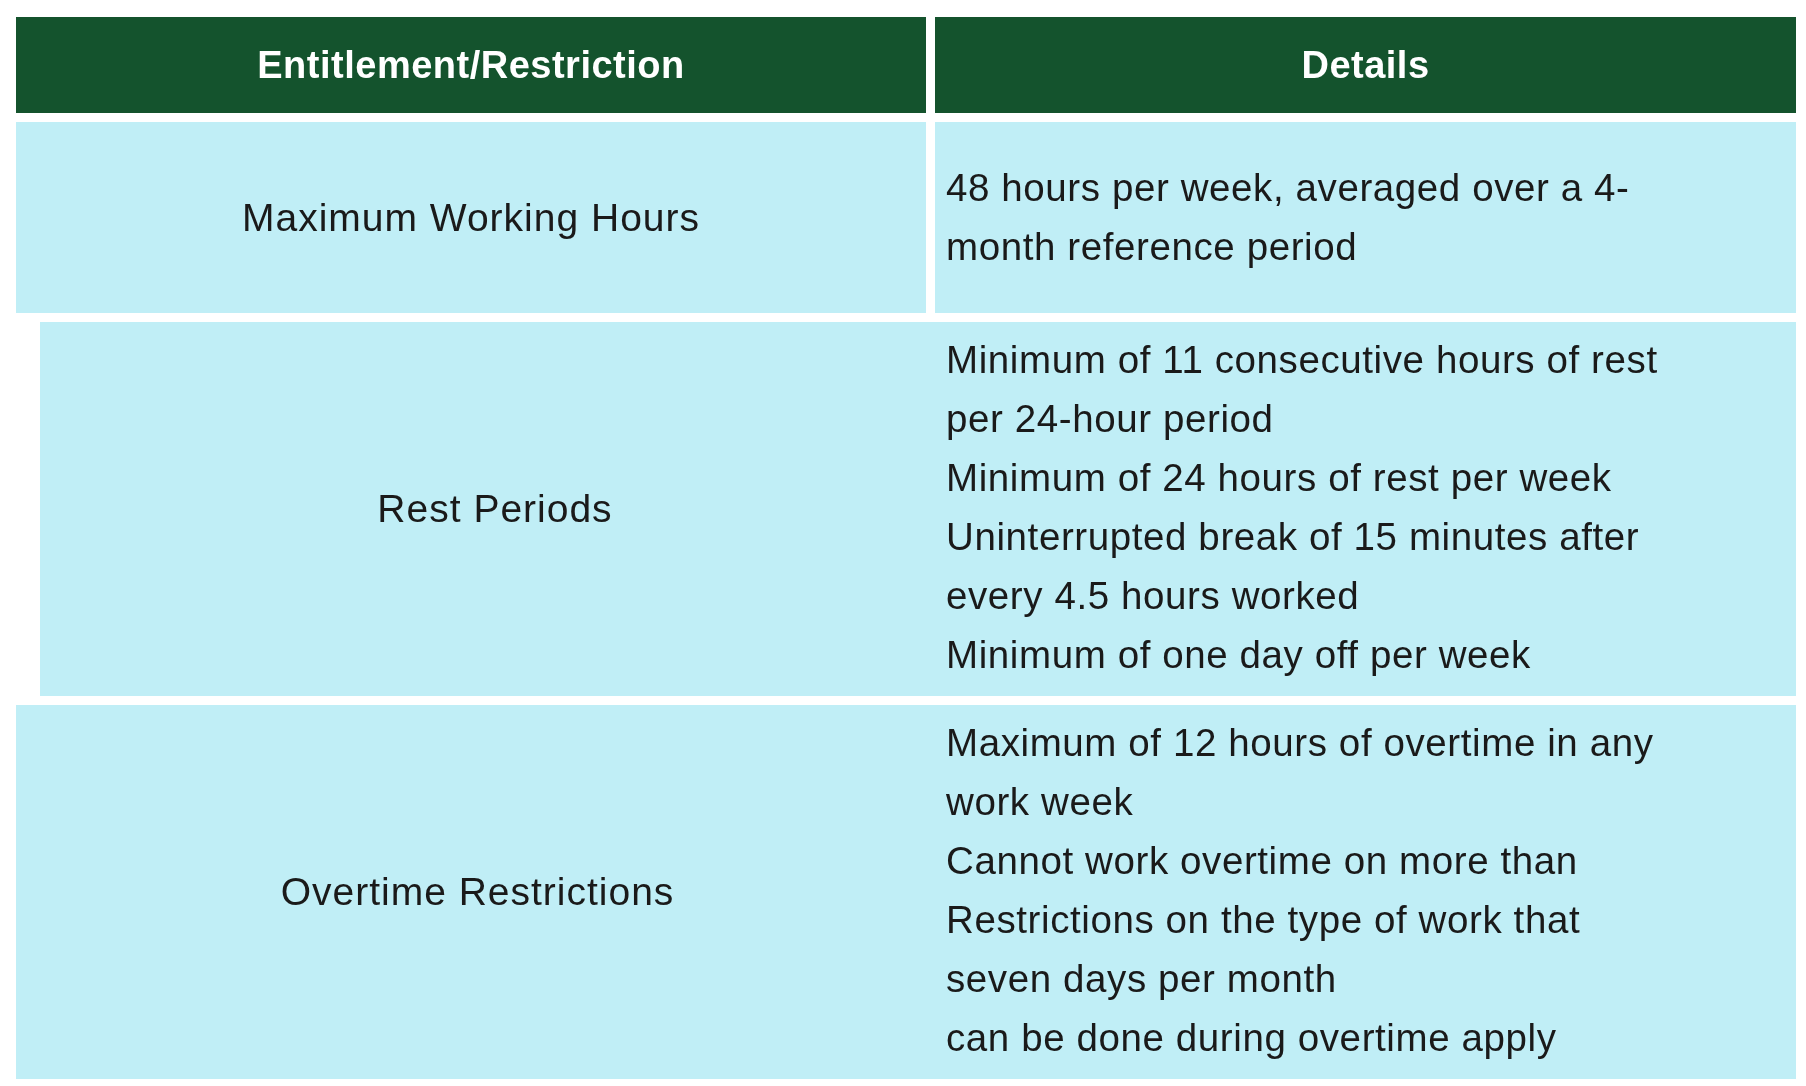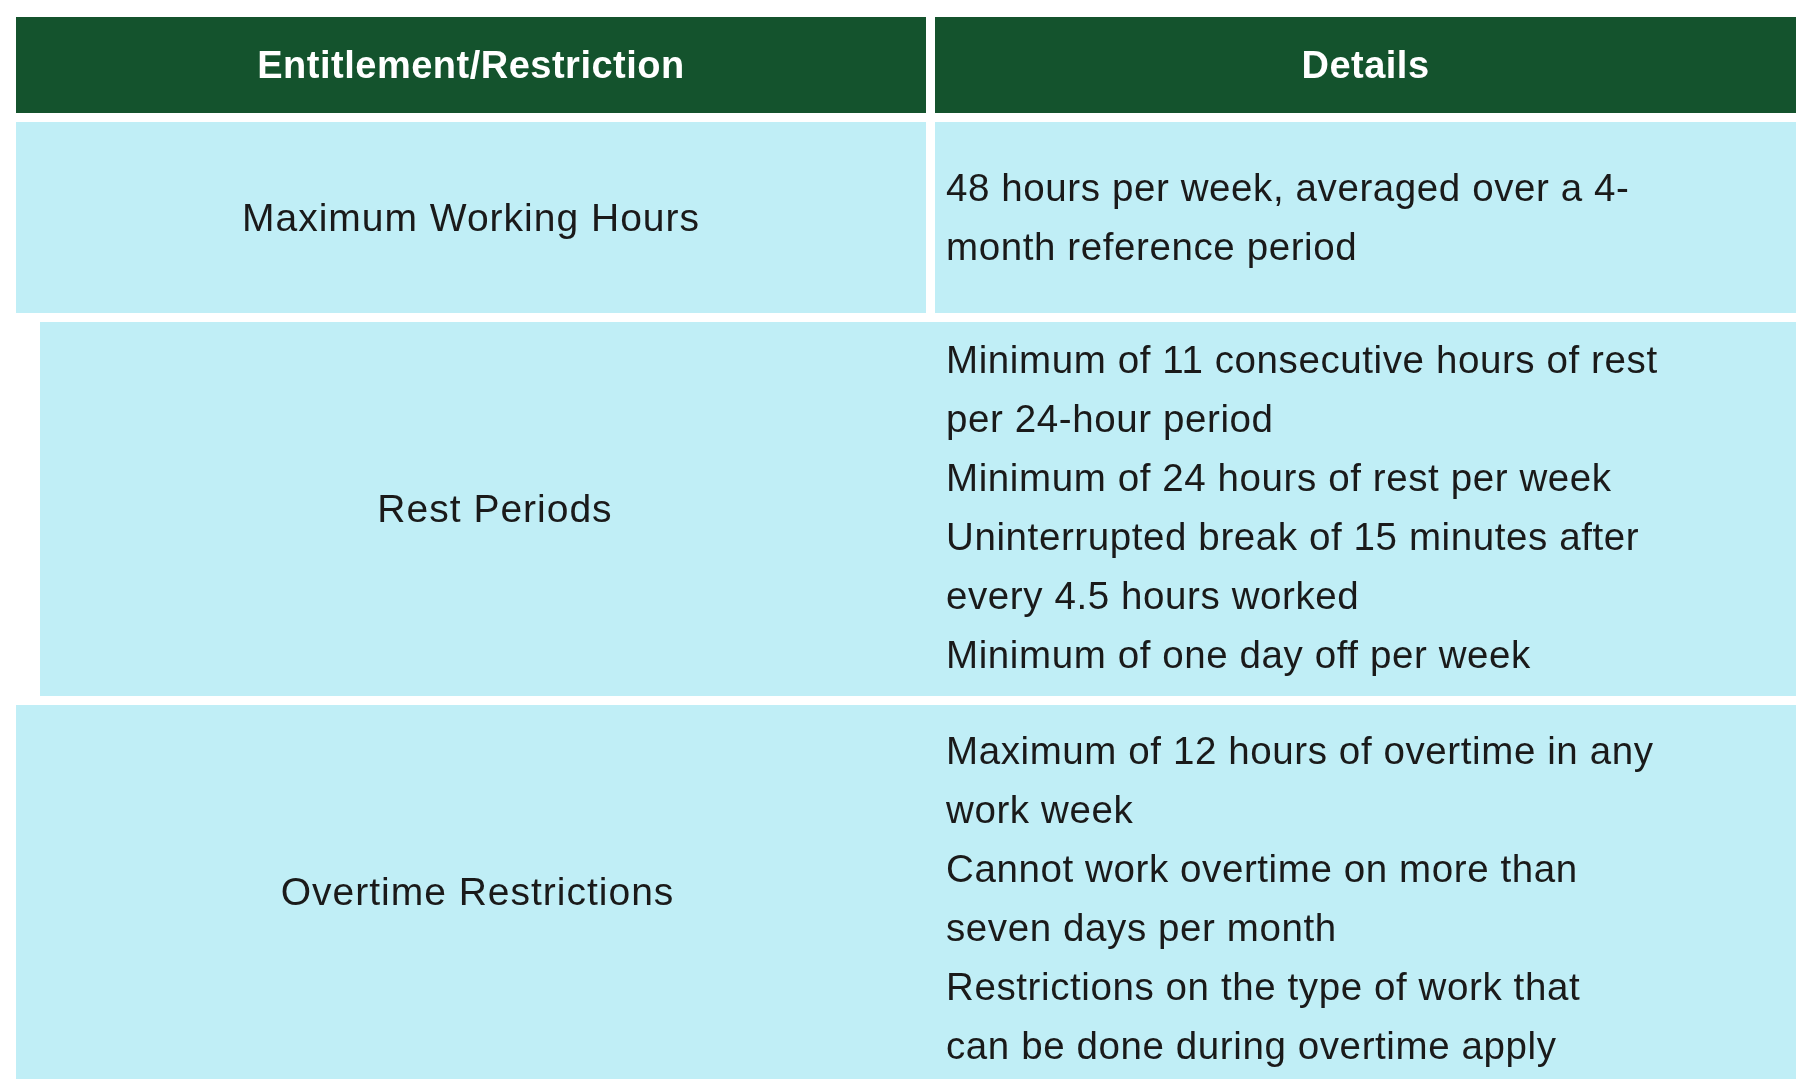--- a/index.html
+++ b/index.html
@@ -42,21 +42,21 @@
     <span class="line">per 24-hour period</span>
     <span class="line">Minimum of 24 hours of rest per week</span>
     <span class="line">Uninterrupted break of 15 minutes after</span>
     <span class="line">every 4.5 hours worked</span>
     <span class="line">Minimum of one day off per week</span>
   </div>
 
   <div class="cell body label" style="left:16px; top:705px; width:923px; height:374px;">
     <span>Overtime Restrictions</span>
   </div>
-  <div class="cell body details" style="left:935px; top:705px; width:861px; height:374px; padding-top:16px;">
+  <div class="cell body details" style="left:935px; top:705px; width:861px; height:374px; padding-top:8px;">
     <span class="line">Maximum of 12 hours of overtime in any</span>
     <span class="line">work week</span>
     <span class="line">Cannot work overtime on more than</span>
+    <span class="line">Restrictions on the type of work that</span>
     <span class="line">seven days per month</span>
-    <span class="line">Restrictions on the type of work that</span>
     <span class="line">can be done during overtime apply</span>
   </div>
 </div>
 
 </body></html>

